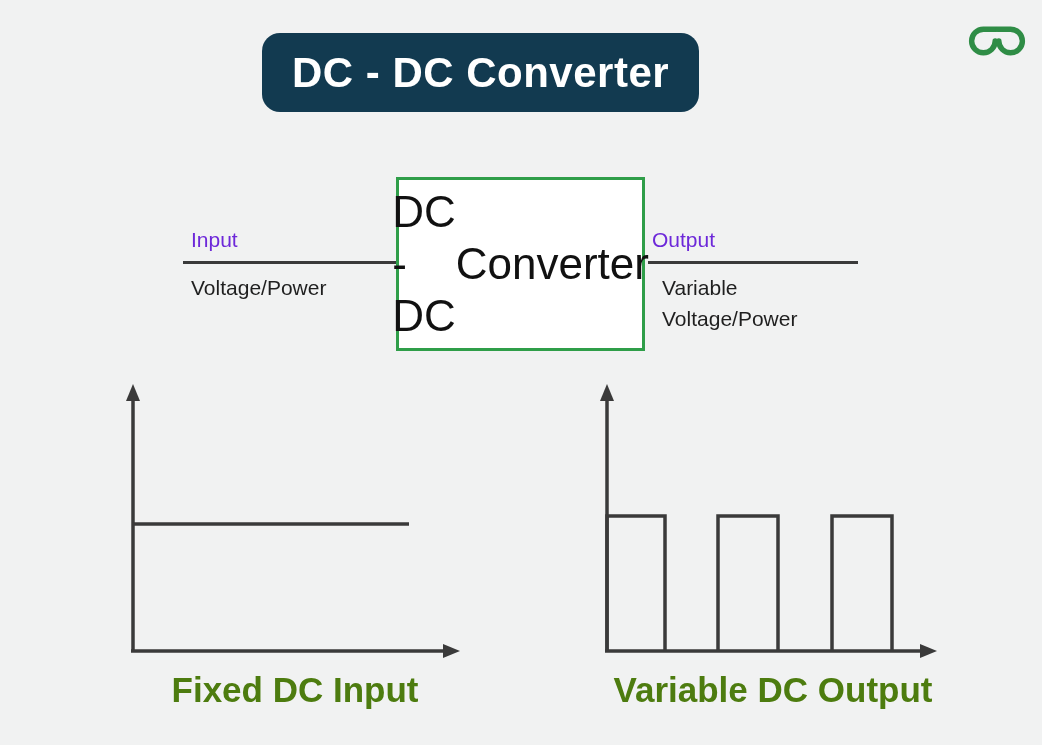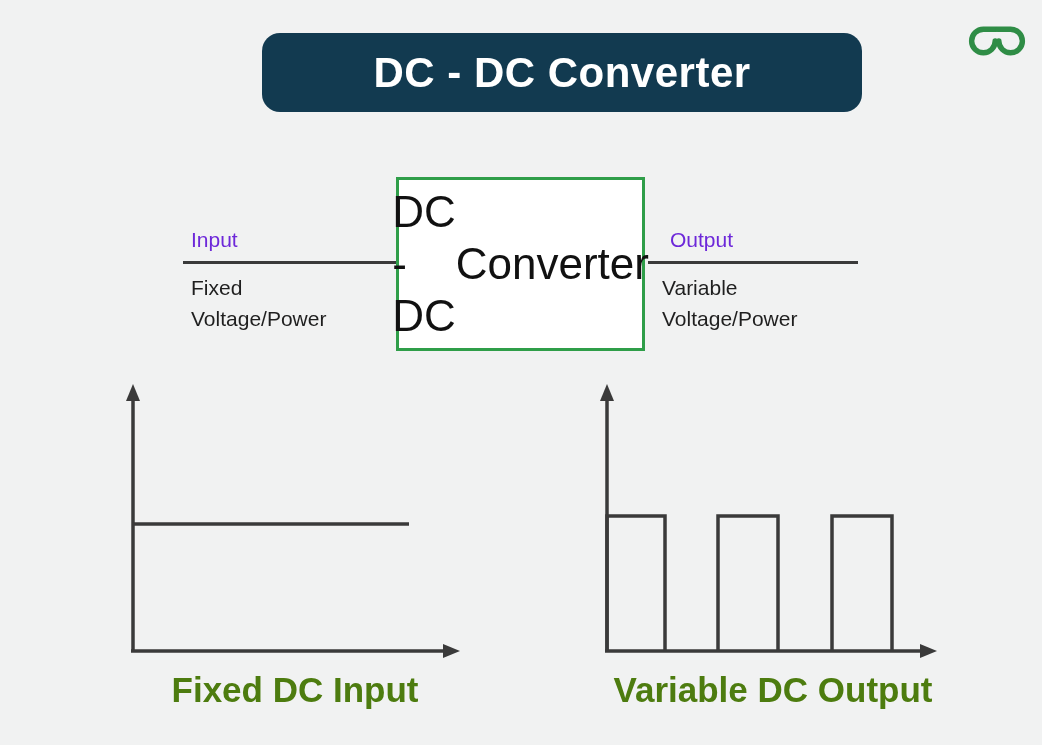--- a/index.html
+++ b/index.html
@@ -9,41 +9,41 @@
   }
   .canvas{
     position:relative;
     width:1042px;height:745px;
     background:#f1f2f2;
     overflow:hidden;
   }
   
   .banner{
     position:absolute;left:262px;top:33px;
-    width:600px;height:79px;
+    width:437px;height:79px;
     background:#123a50;border-radius:18px;
     display:flex;align-items:center;justify-content:center;
   }
   .banner span{
     color:#ffffff;font-size:42px;font-weight:700;letter-spacing:.5px;
   }
   
   .logo{position:absolute;left:968px;top:22px;width:58px;height:38px;}
   
   .wire{
     position:absolute;height:3px;background:#3a3a3a;top:261px;
   }
   .wire-left{left:183px;width:213px;}
   .wire-right{left:648px;width:210px;}
   .wire-label{
     position:absolute;top:228px;
     font-size:21px;font-weight:500;color:#6d28d9;
   }
   .wire-label-input{left:191px;}
-  .wire-label-output{left:670px;}
+  .wire-label-output{left:652px;}
   .wire-desc{
     position:absolute;top:272px;
     font-size:21px;font-weight:500;color:#1f1f1f;line-height:31px;
   }
   .wire-desc-left{left:191px;}
   .wire-desc-right{left:662px;}
   .converter-box{
     position:absolute;left:396px;top:177px;
     width:243px;height:168px;
     background:#ffffff;border:3px solid #2f9e49;
@@ -78,21 +78,20 @@
   <svg class="logo" viewBox="0 0 64 40" aria-hidden="true">
     <path d="M31 7 H17 A13 13 0 1 0 30 20" fill="none" stroke="#2f8d46" stroke-width="6" stroke-linecap="round"></path>
     <path d="M33 7 H47 A13 13 0 1 1 34 20" fill="none" stroke="#2f8d46" stroke-width="6" stroke-linecap="round"></path>
   </svg>
 
   <div class="wire wire-left"></div>
   <div class="wire wire-right"></div>
 
   <div class="wire-label wire-label-input">Input</div>
   <div class="wire-desc wire-desc-left">
-    <div>Fixed</div>
     <div>Voltage/Power</div>
   </div>
 
   <div class="wire-label wire-label-output">Output</div>
   <div class="wire-desc wire-desc-right">
     <div>Variable</div>
     <div>Voltage/Power</div>
   </div>
 
   <div class="converter-box">

